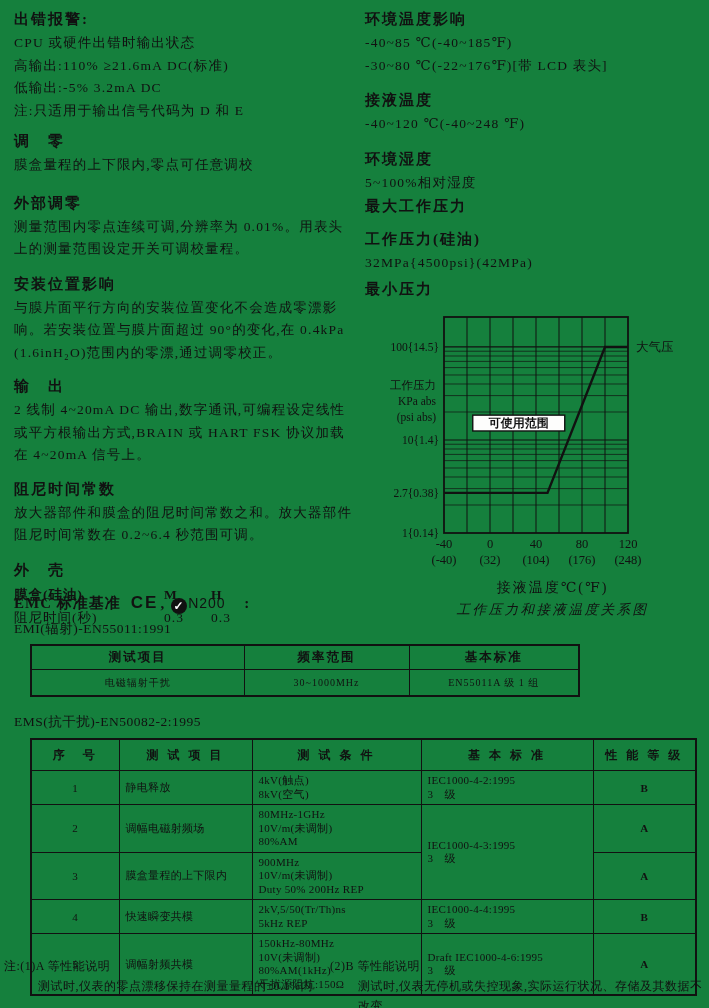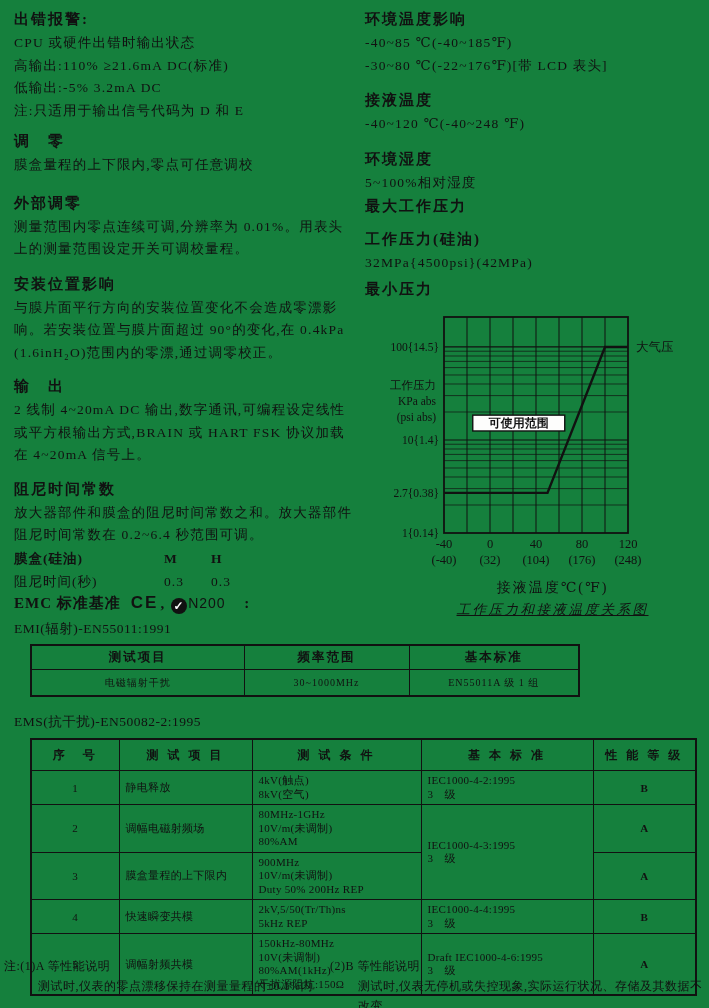--- a/index.html
+++ b/index.html
@@ -11,21 +11,21 @@
   .col-right h3.sec{margin-top:13px;}
   p.ln{font-size:13.5px;letter-spacing:1.2px;margin:0;line-height:22.5px;white-space:nowrap;}
   .spec-row{font-size:13.5px;line-height:23px;letter-spacing:1px;position:relative;}
   .spec-row .v1{position:absolute;left:150px;}
   .spec-row .v2{position:absolute;left:197px;}
   .bold{font-weight:bold;}
 
   
   .chart-block{position:absolute;left:360px;top:313px;width:349px;}
   .chart-caption{font-size:14px;letter-spacing:2px;text-align:center;padding-left:36px;margin-top:6px;}
-  .chart-title{font-size:13.5px;letter-spacing:2.5px;text-align:center;padding-left:36px;margin-top:4px;font-style:italic;text-decoration:underline;}
+  .chart-title{font-size:13.5px;letter-spacing:2.5px;text-align:center;padding-left:36px;margin-top:4px;font-style:italic;}
 
   
   .emc-block{position:absolute;left:14px;top:592px;width:686px;}
   .emc-line{font-size:15px;font-weight:bold;letter-spacing:1px;line-height:22px;}
   .ce-mark{font-family:"Liberation Sans","DejaVu Sans",sans-serif;font-size:17px;font-weight:bold;letter-spacing:2px;margin:0 2px 0 10px;}
   .ctick{display:inline-block;width:16px;height:16px;border-radius:50%;background:#111;color:#fff;
          text-align:center;line-height:16px;font-size:12px;vertical-align:-2px;margin:0 1px 0 6px;}
   .ctick-label{font-family:"Liberation Sans","DejaVu Sans",sans-serif;font-weight:normal;font-size:14px;}
   .std-label{font-size:13.5px;font-weight:normal;letter-spacing:0.5px;margin-top:4px;line-height:22px;}
   table.t{border-collapse:collapse;table-layout:fixed;}
@@ -72,20 +72,21 @@
 
     <h3 class="sec" style="margin-top:12px">输　出</h3>
     <p class="ln">2 线制 4~20mA DC 输出,数字通讯,可编程设定线性</p>
     <p class="ln">或平方根输出方式,BRAIN 或 HART FSK 协议加载</p>
     <p class="ln">在 4~20mA 信号上。</p>
 
     <h3 class="sec" style="margin-top:12px">阻尼时间常数</h3>
     <p class="ln">放大器部件和膜盒的阻尼时间常数之和。放大器部件</p>
     <p class="ln">阻尼时间常数在 0.2~6.4 秒范围可调。</p>
 
+    <h3 class="sec" style="margin-top:13px">外　壳</h3>
     <div class="spec-row">
       <span class="bold">膜盒(硅油)</span>
       <span class="v1 bold">M</span>
       <span class="v2 bold">H</span>
     </div>
     <div class="spec-row">
       <span>阻尼时间(秒)</span>
       <span class="v1">0.3</span>
       <span class="v2">0.3</span>
     </div>

